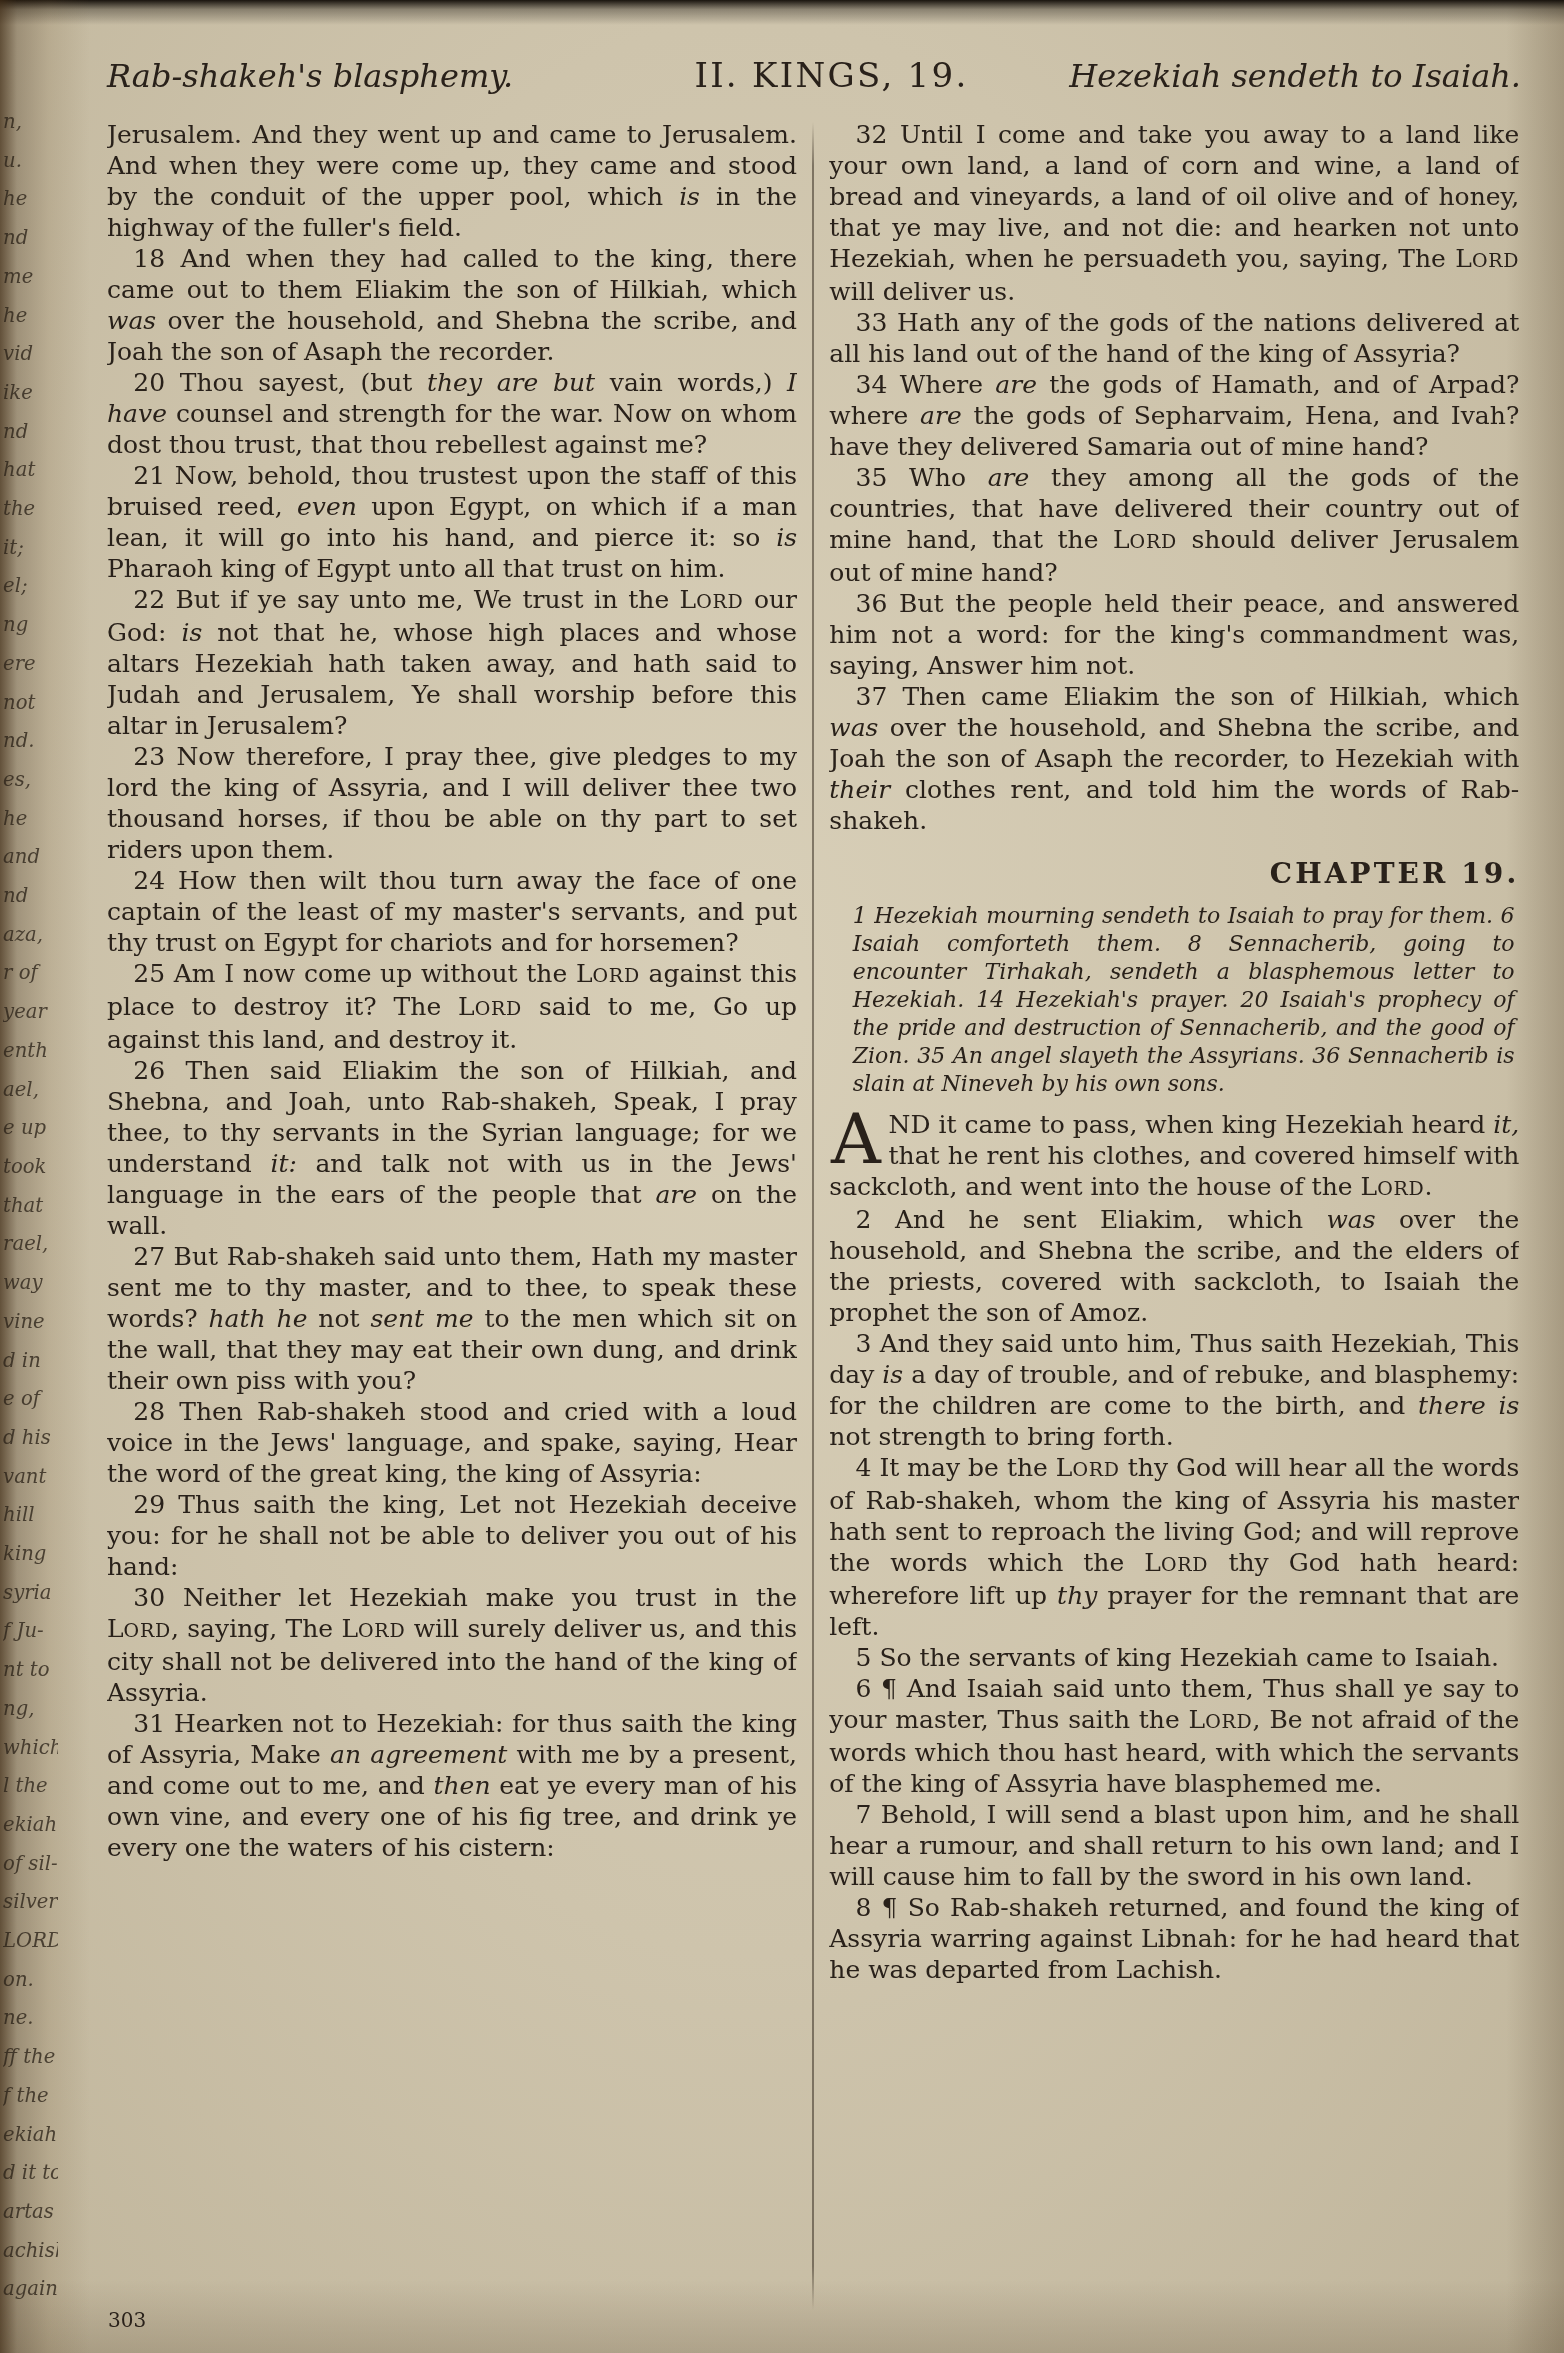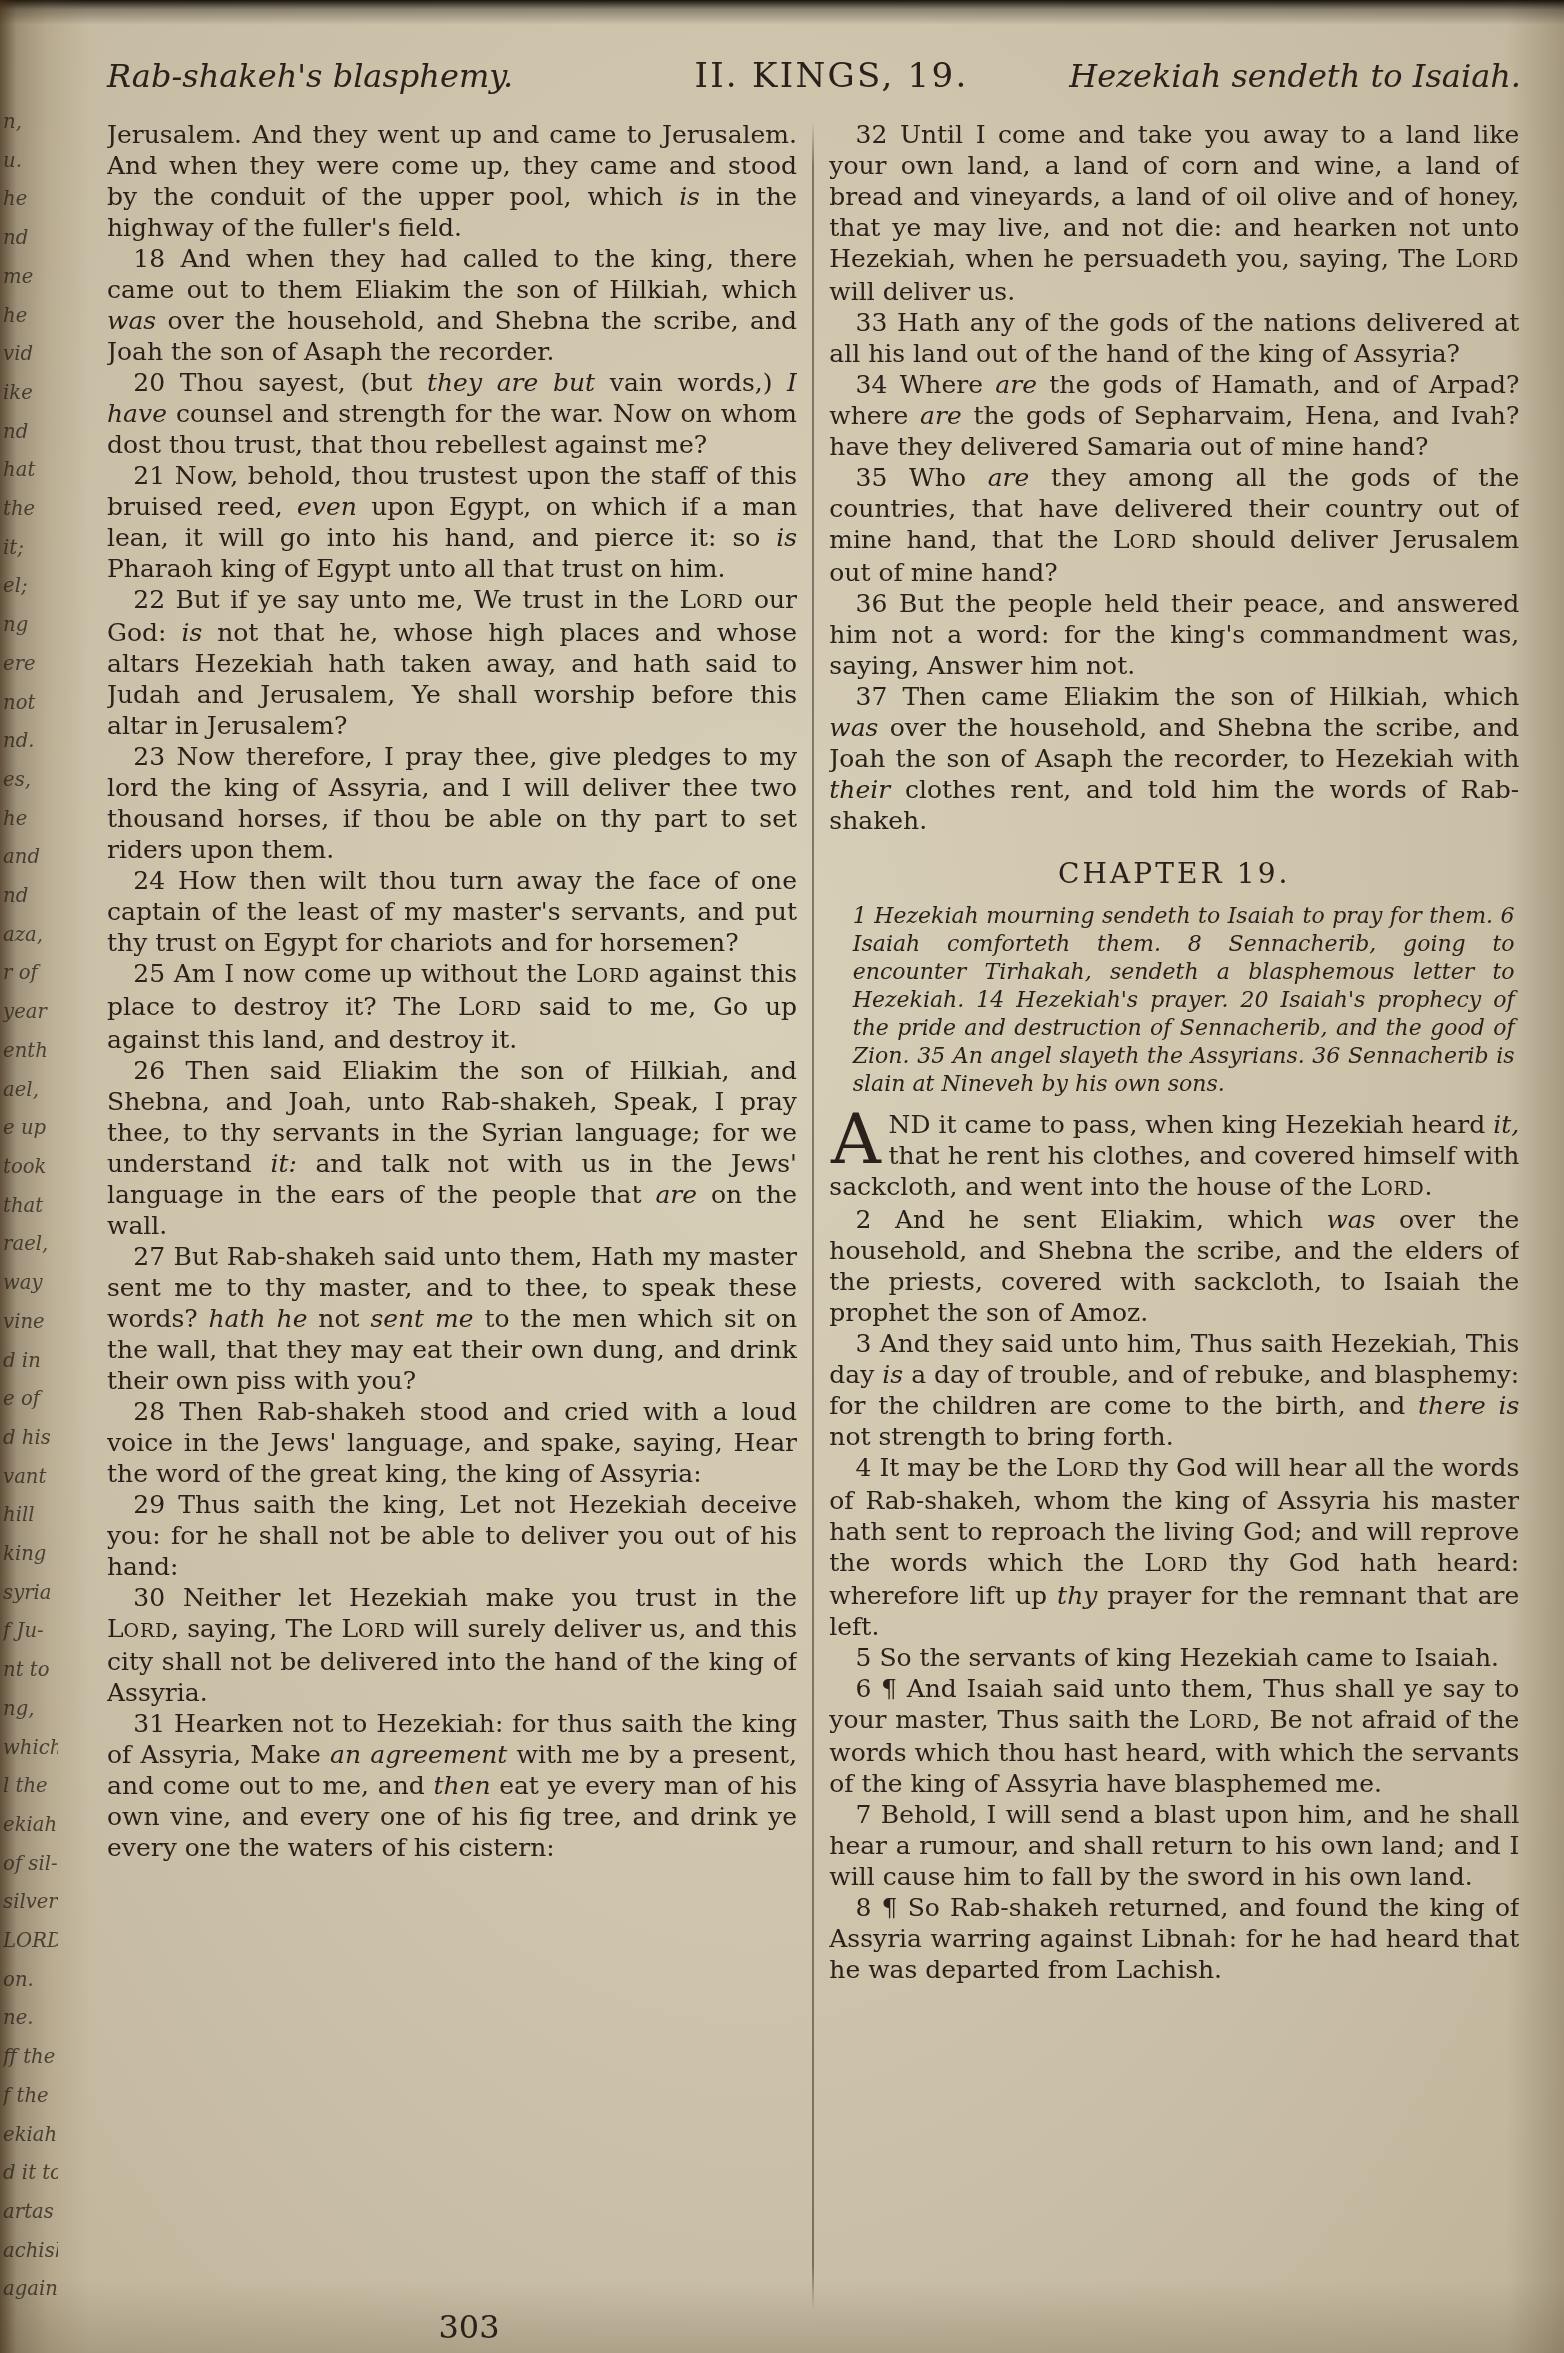--- a/index.html
+++ b/index.html
@@ -49,31 +49,31 @@
     background: linear-gradient(rgba(58,48,36,0), rgba(58,48,36,0.55) 2%, rgba(58,48,36,0.55) 98%, rgba(58,48,36,0));
   }
   .verse { margin: 0; text-indent: 1.05em; }
   .verse.cont { text-indent: 0; }
   .sc-rest { font-size: 0.76em; letter-spacing: 0.04em; }
   .dropcap {
     float: left; font-size: 69px; line-height: 52px;
     padding: 4.7px 7.8px 0 1.6px;
   }
   .chapter-heading {
-    margin: 22px 0 12.5px; text-align: center; text-indent: 0;
-    font-weight: normal; font-size: 28px; letter-spacing: 3.1px;
+    margin: 22px 0 12.5px; text-align: right; text-indent: 0;
+    font-weight: bold; font-size: 28px; letter-spacing: 3.1px;
   }
   .chapter-summary {
     margin: 0 0 11px; padding: 0 4.7px 0 23.5px;
     font-style: italic; font-size: 22px; line-height: 28px;
     text-align: justify; text-indent: 0;
   }
   .page-number {
-    position: absolute; top: 2308px; left: 124px; width: 690px;
-    text-align: center; font-size: 32px;
+    position: absolute; top: 2308px; left: 108px; width: 690px;
+    font-size: 20px;
   }
 </style>
 </head>
 <body>
 
 <div class="page">
 
   <div class="margin-fragments">
       <span class="frag">n,</span>
       <span class="frag">u.</span>

